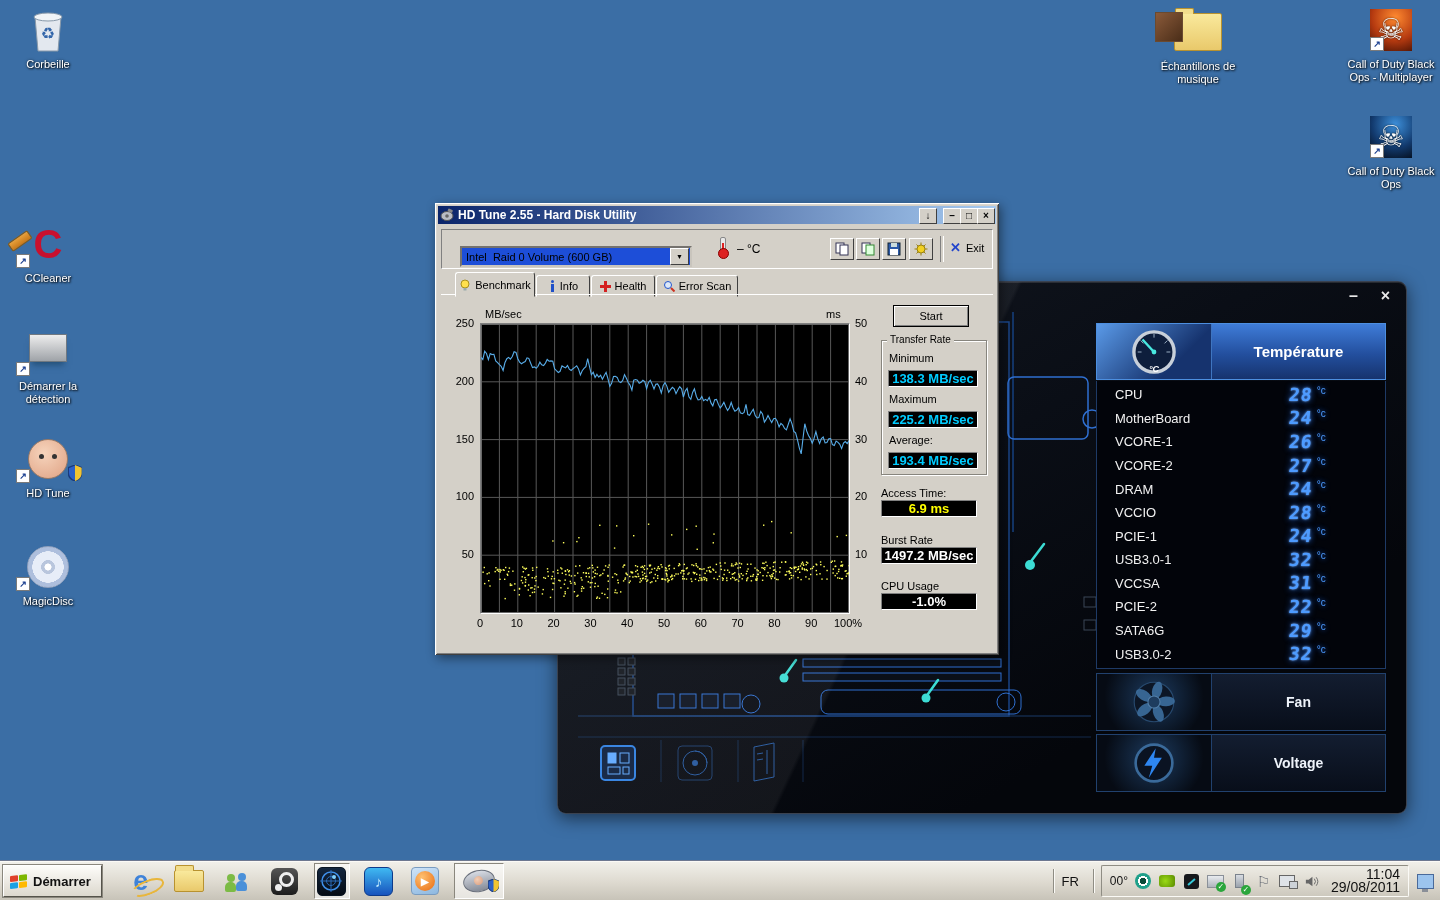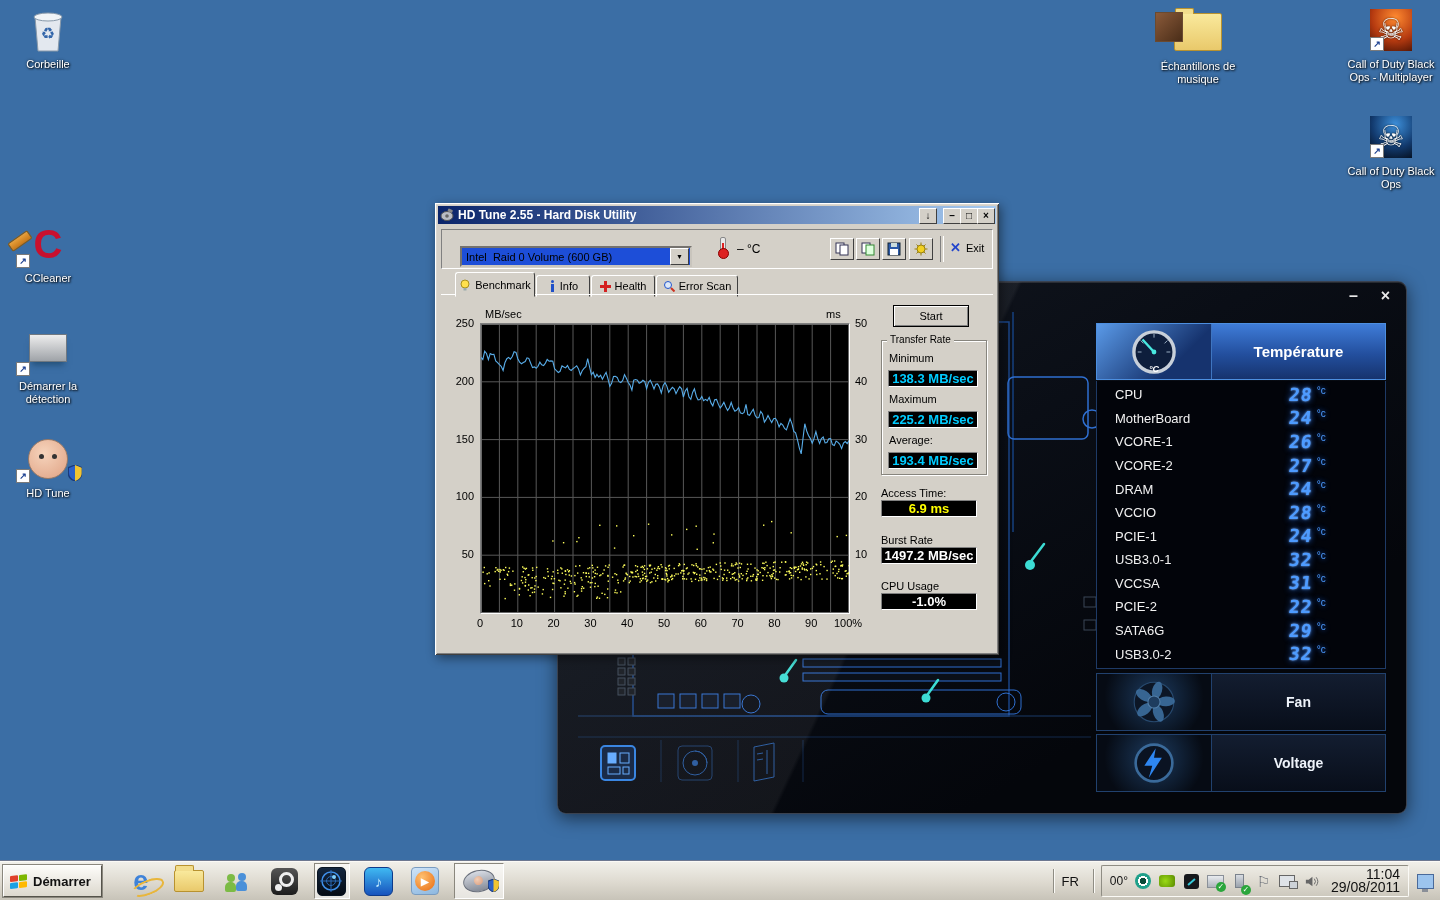--- a/index.html
+++ b/index.html
@@ -218,20 +218,27 @@
       <span class="uac-shield">
         <svg width="14" height="16" viewBox="0 0 10 12">
             <path d="M5 0 L10 2 V6 C10 9 8 11 5 12 C2 11 0 9 0 6 V2 Z" fill="#2d61c8" stroke="#1a3a7a"></path>
             <path d="M5 0 L10 2 V6 C10 9 8 11 5 12 Z" fill="#F2C431"></path>
           </svg>
       </span>
     </div>
     <div class="lbl">HD Tune</div>
   </div>
 
+  <div class="dicon" style="left:0px;top:543px">
+    <div class="art">
+      <div class="cd"></div>
+      <span class="sc-arrow"></span>
+    </div>
+    <div class="lbl">MagicDisc</div>
+  </div>
 
 
   <div class="dicon" style="left:1143px;top:8px;width:110px">
     <div class="art musfold">
       <div class="folder" style="width:46px;height:36px"></div>
       <div class="pic"></div>
     </div>
     <div class="lbl">Échantillons de musique</div>
   </div>
 

